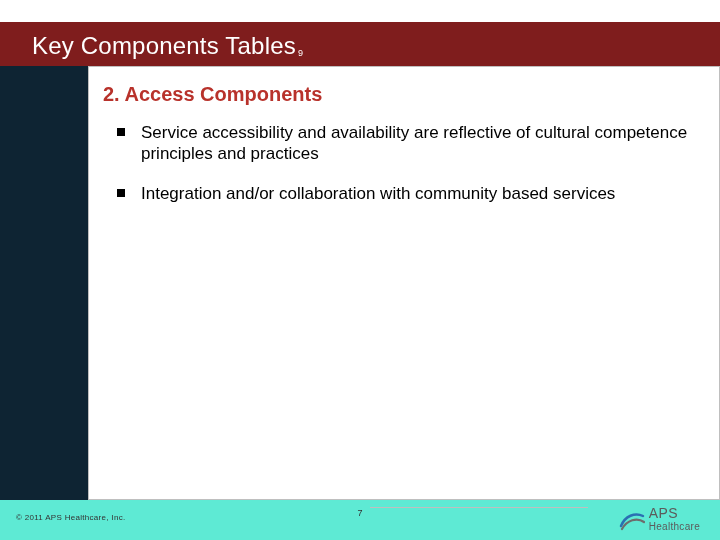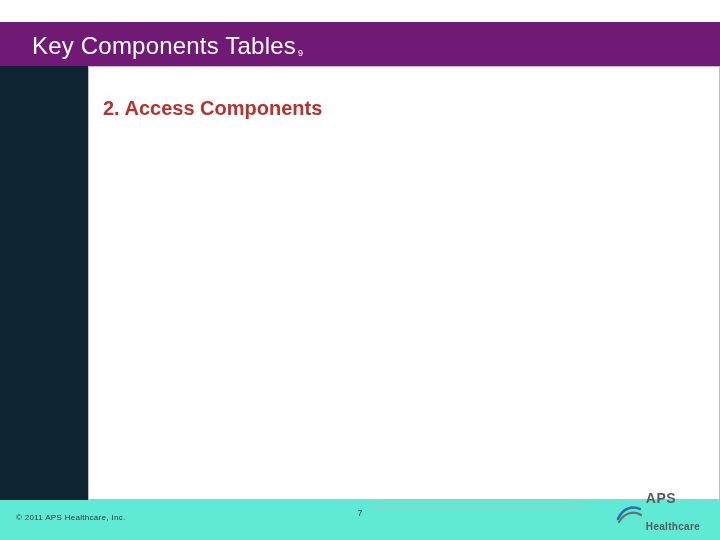--- a/index.html
+++ b/index.html
@@ -1,39 +1,39 @@
 <!DOCTYPE html>
 <html><head>
 <meta charset="utf-8">
 <style>
   * { box-sizing: border-box; margin: 0; padding: 0; }
   html, body { width: 720px; height: 540px; font-family: Arial, Helvetica, sans-serif; background: #fff; overflow: hidden; }
   .slide { position: relative; width: 720px; height: 540px; }
   .top-white { height: 22px; background: #fff; }
   .title-band {
-    background: #701a75;
+    background: #7f1d1d;
     color: #fff;
     height: 44px;
     padding-left: 32px;
     display: flex;
     align-items: flex-end;
     padding-bottom: 6px;
   }
   .title-band .title-text { font-size: 24px; font-weight: 400; letter-spacing: 0.2px; }
   .title-band .sub-title { font-size: 9px; margin-left: 2px; margin-bottom: 2px; }
   .below-title { display: flex; height: 434px; }
   .sidebar { width: 88px; background: #0e2433; }
   .content-wrap { flex: 1; border: 1px solid #bfbfbf; border-top: 1px solid #bfbfbf; position: relative; }
   .content { padding: 14px 22px 0 14px; }
   .section-heading {
     color: #b8322b;
     font-size: 20px;
     font-weight: 700;
     margin-bottom: 16px;
-    margin-top: 16px;
+    margin-top: 2px;
   }
   ul.bullets { list-style: none; padding-left: 14px; }
   ul.bullets li {
     position: relative;
     padding-left: 24px;
     font-size: 17px;
     line-height: 1.25;
     color: #000;
     margin-bottom: 18px;
   }
@@ -79,40 +79,42 @@
   .logo {
     position: absolute;
     right: 20px;
     bottom: 8px;
     display: flex;
     align-items: center;
     gap: 4px;
   }
   .logo svg { display: block; }
   .logo-text { display: flex; flex-direction: column; line-height: 1; }
-  .logo-aps { font-size: 14px; font-weight: 700; color: #5b5b5b; letter-spacing: 0.5px; }
-  .logo-hc { font-size: 10px; color: #5b5b5b; letter-spacing: 0.3px; margin-top: 17px; font-weight: bold; }
+  .logo-aps { font-size: 14px; font-weight: 400; color: #5b5b5b; letter-spacing: 0.5px; }
+  .logo-hc { font-size: 10px; color: #5b5b5b; letter-spacing: 0.3px; margin-top: 2px; }
 </style>
 </head>
 <body>
 
 <div class="slide">
   <div class="top-white"></div>
 
   <div class="title-band">
     <span class="title-text">Key Components Tables</span>
     <span class="sub-title">9</span>
   </div>
 
   <div class="below-title">
     <div class="sidebar"></div>
     <div class="content-wrap">
       <div class="content">
         <div class="section-heading">2. Access Components</div>
         <ul class="bullets">
+          <li>Service accessibility and availability are reflective of cultural competence principles and practices</li>
+          <li>Integration and/or collaboration with community based services</li>
         </ul>
       </div>
     </div>
   </div>
 
   <div class="footer">
     <div class="copyright">© 2011 APS Healthcare, Inc.</div>
     <div class="page-number">7</div>
     <div class="footer-rule"></div>
     <div class="logo">

